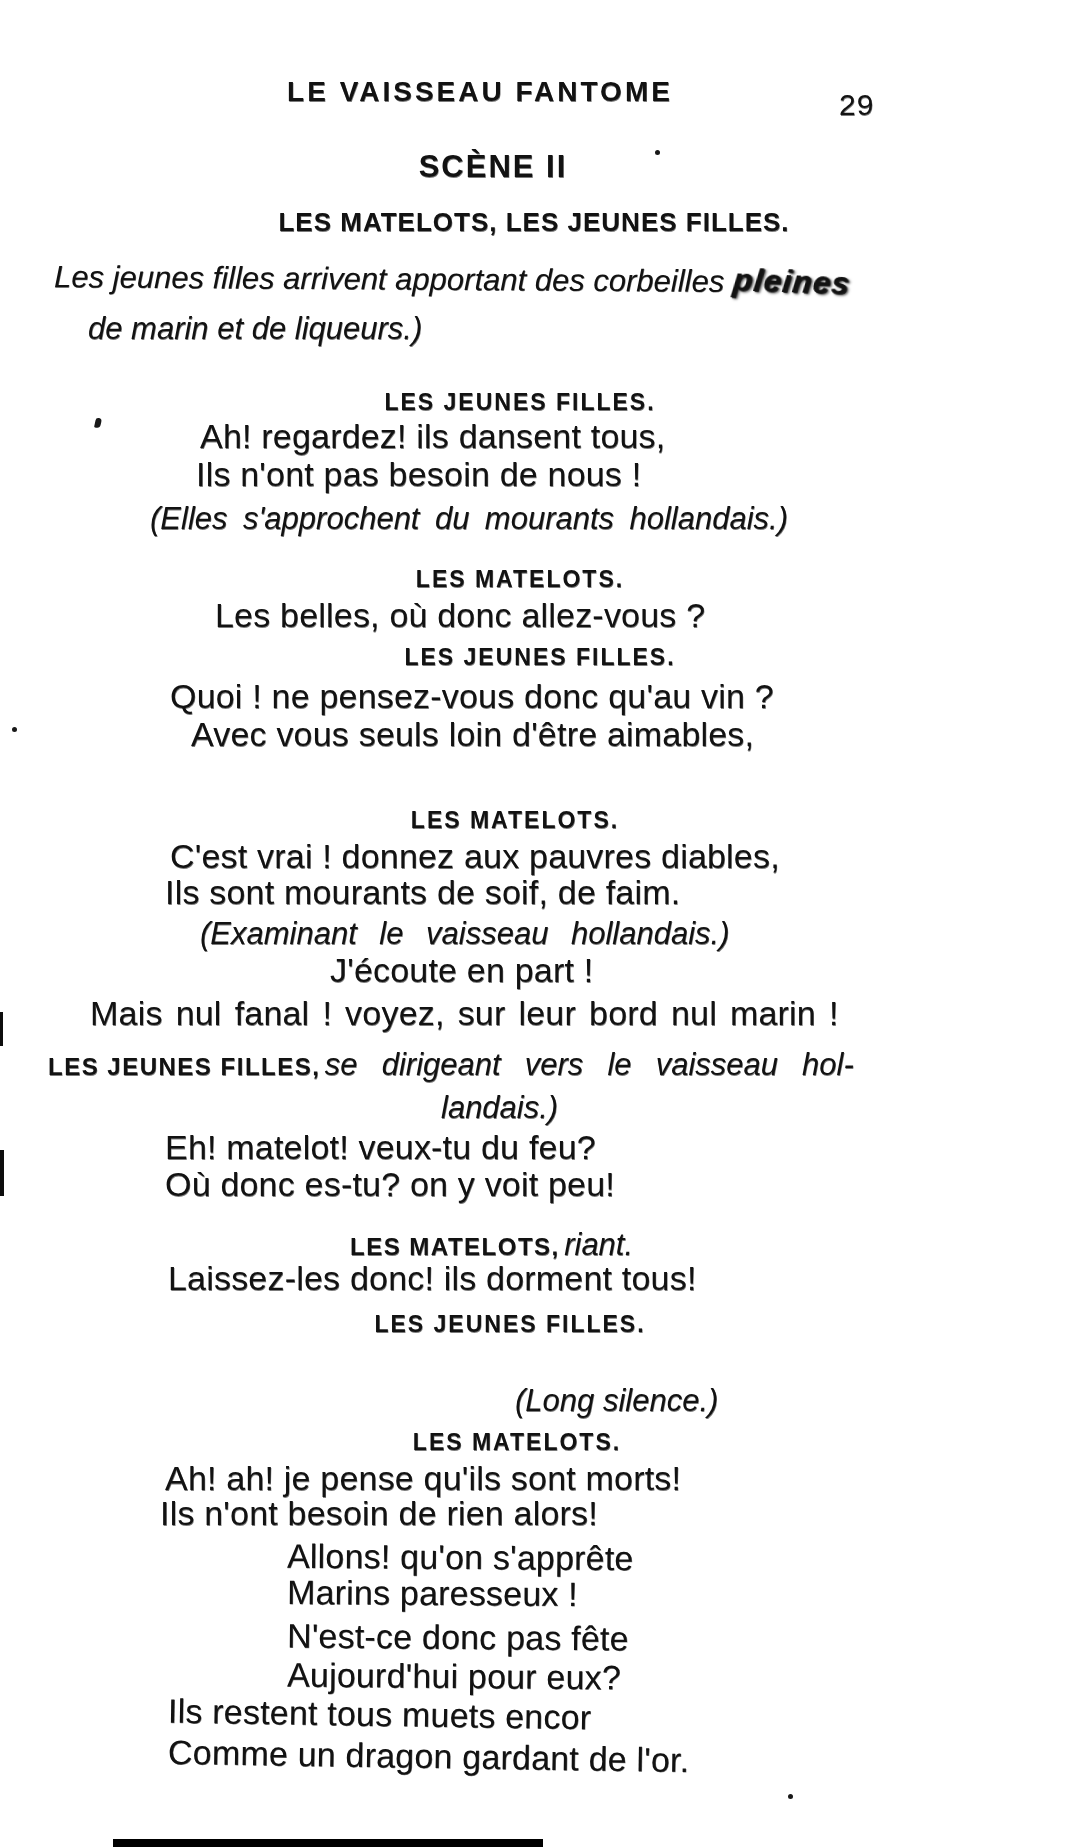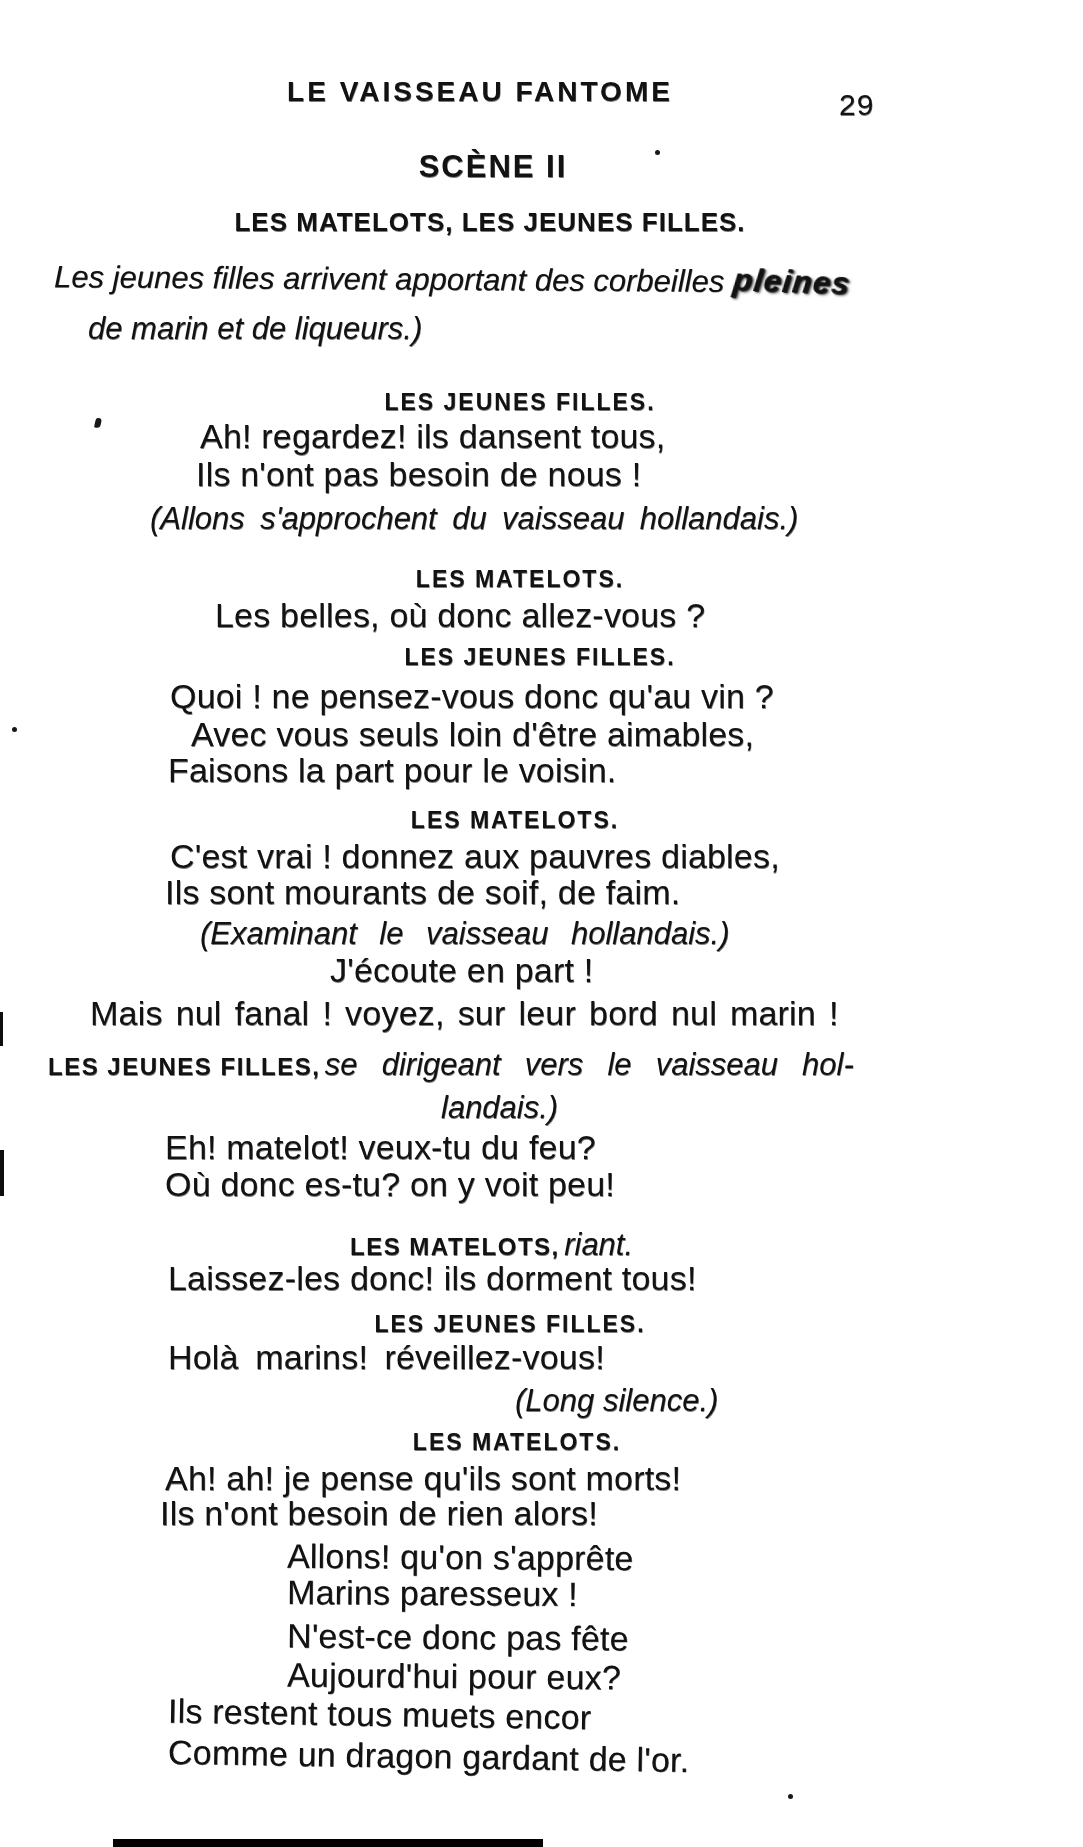--- a/index.html
+++ b/index.html
@@ -11,21 +11,21 @@
     font-family:Liberation Sans, sans-serif;
     color:#121212;
   }
   .abs{position:absolute;white-space:nowrap;}
   .ink{text-shadow:0.5px 0.5px 0.4px rgba(15,15,15,0.55);}
   .center{text-align:center;}
 
   .running-title{font-size:28px;letter-spacing:3px;font-weight:600;}
   .page-number{font-size:30px;letter-spacing:1px;}
   .scene-heading{font-size:31px;letter-spacing:2px;font-weight:700;margin-left:8px;}
-  .characters-line{font-size:26px;letter-spacing:1px;font-weight:600;}
+  .characters-line{font-size:26px;letter-spacing:1px;font-weight:600;margin-left:44px;}
 
   .stage{font-style:italic;font-size:31px;}
   .speaker{font-size:23px;font-weight:700;letter-spacing:2px;}
   .verse{font-size:34px;letter-spacing:0.2px;}
 
   .speaker-inline{font-size:24px;font-weight:700;letter-spacing:1.5px;font-style:normal;}
   .dir-inline{font-style:italic;font-size:31px;word-spacing:0.5em;}
 
   .smudge{
     font-weight:700;
@@ -51,49 +51,47 @@
   <div class="abs center scene-heading" style="top:149px;left:0;width:970px;">SCÈNE II</div>
 
   <div class="abs center characters-line" style="top:207px;left:0;width:980px;">LES MATELOTS, LES JEUNES FILLES.</div>
 
   <div class="abs stage" style="top:262px;left:54px;transform:rotate(0.4deg);"><span>Les jeunes filles arrivent apportant des corbeilles</span>&nbsp;<span class="smudge">pleines</span></div>
   <div class="abs stage" style="top:311px;left:88px;">de marin et de liqueurs.)</div>
 
   <div class="abs center speaker" style="top:389px;left:20px;width:1000px;">LES JEUNES FILLES.</div>
   <div class="abs verse" style="top:417px;left:200px;">Ah! regardez! ils dansent tous,</div>
   <div class="abs verse" style="top:455px;left:196px;">Ils n'ont pas besoin de nous !</div>
-  <div class="abs stage" style="top:501px;left:150px;word-spacing:0.22em;">(Allons s'approchent du vaisseau hollandais.)</div>
+  <div class="abs stage" style="top:501px;left:150px;word-spacing:0.22em;">(Elles s'approchent du mourants hollandais.)</div>
 
   <div class="abs center speaker" style="top:566px;left:20px;width:1000px;">LES MATELOTS.</div>
   <div class="abs verse" style="top:596px;left:215px;">Les belles, où donc allez-vous ?</div>
 
   <div class="abs center speaker" style="top:644px;left:40px;width:1000px;">LES JEUNES FILLES.</div>
   <div class="abs verse" style="top:677px;left:170px;">Quoi ! ne pensez-vous donc qu'au vin ?</div>
   <div class="abs verse" style="top:715px;left:175px;margin-left:16px;">Avec vous seuls loin d'être aimables,</div>
-  <div class="abs verse" style="top:751px;left:168px;">Faisons la part pour le voisin.</div>
 
   <div class="abs center speaker" style="top:807px;left:0px;width:1030px;">LES MATELOTS.</div>
   <div class="abs verse" style="top:837px;left:170px;">C'est vrai ! donnez aux pauvres diables,</div>
   <div class="abs verse" style="top:873px;left:165px;">Ils sont mourants de soif, de faim.</div>
   <div class="abs stage" style="top:916px;left:200px;word-spacing:0.45em;">(Examinant le vaisseau hollandais.)</div>
   <div class="abs verse" style="top:951px;left:330px;">J'écoute en part !</div>
   <div class="abs verse" style="top:994px;left:90px;word-spacing:0.1em;">Mais nul fanal ! voyez, sur leur bord nul marin !</div>
 
   <div class="abs" style="top:1047px;left:48px;"><span class="speaker-inline">LES JEUNES FILLES,</span>
     <span class="dir-inline">se dirigeant vers le vaisseau hol-</span></div>
   <div class="abs stage" style="top:1090px;left:441px;">landais.)</div>
   <div class="abs verse" style="top:1128px;left:165px;">Eh! matelot! veux-tu du feu?</div>
   <div class="abs verse" style="top:1165px;left:165px;">Où donc es-tu? on y voit peu!</div>
 
   <div class="abs" style="top:1227px;left:350px;"><span class="speaker-inline">LES MATELOTS,</span>
     <span class="dir-inline" style="word-spacing:normal;">riant.</span></div>
   <div class="abs verse" style="top:1259px;left:168px;">Laissez-les donc! ils dorment tous!</div>
 
   <div class="abs center speaker" style="top:1311px;left:0px;width:1020px;">LES JEUNES FILLES.</div>
-  <div class="abs verse" style="top:1338px;left:168px;word-spacing:0.2em;">Holà marins! réveillez-vous!</div>
   <div class="abs stage" style="top:1383px;left:515px;">(Long silence.)</div>
 
   <div class="abs center speaker" style="top:1429px;left:0px;width:1034px;">LES MATELOTS.</div>
   <div class="abs verse" style="top:1459px;left:165px;">Ah! ah! je pense qu'ils sont morts!</div>
   <div class="abs verse" style="top:1494px;left:160px;">Ils n'ont besoin de rien alors!</div>
   <div class="abs verse" style="top:1538px;left:287px;transform:rotate(0.4deg);">Allons! qu'on s'apprête</div>
   <div class="abs verse" style="top:1574px;left:287px;transform:rotate(0.4deg);">Marins paresseux !</div>
   <div class="abs verse" style="top:1618px;left:287px;transform:rotate(0.5deg);">N'est-ce donc pas fête</div>
   <div class="abs verse" style="top:1657px;left:287px;transform:rotate(0.5deg);">Aujourd'hui pour eux?</div>
   <div class="abs verse" style="top:1695px;left:168px;transform:rotate(0.9deg);">Ils restent tous muets encor</div>

